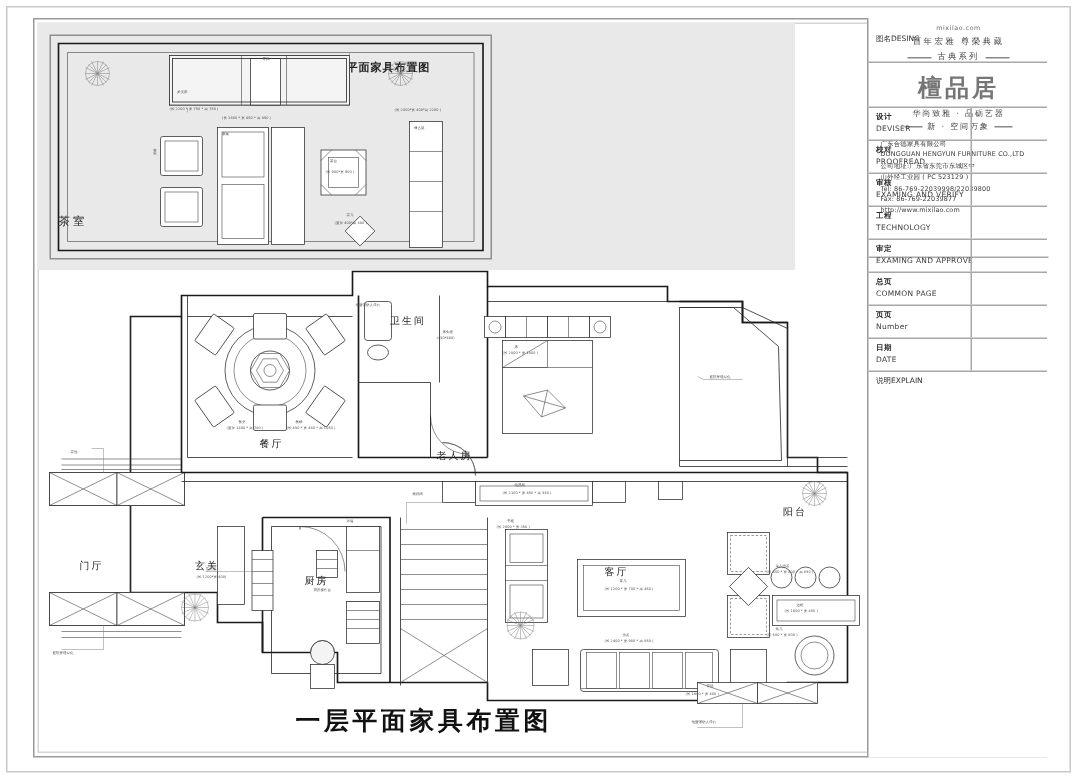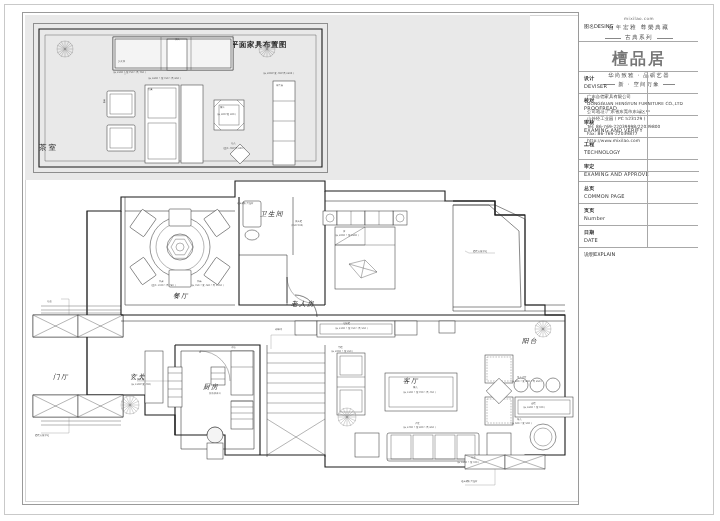--- a/index.html
+++ b/index.html
@@ -58,21 +58,21 @@
   .bm-title{position:absolute;left:182px;top:25px;font-size:7.4px;color:#222;
             font-weight:bold;letter-spacing:.6px;}
   .bm-room{position:absolute;left:14px;top:128px;font-size:7.6px;color:#222;
            letter-spacing:2px;}
 
   .maintitle{position:absolute;left:172px;top:455px;font-size:16.5px;color:#111;
              letter-spacing:2.5px;font-weight:bold;}
 
   
   .rlabel{position:absolute;font-size:6.6px;color:#1d1d1d;letter-spacing:1.4px;
-          white-space:nowrap;font-style:italic;}
+          white-space:nowrap;}
 
   
   .tiny{position:absolute;font-size:2.3px;color:#4d4d4d;line-height:1.25;
         white-space:nowrap;letter-spacing:.05px;}
 
   svg{position:absolute;left:0;top:0;overflow:visible;}
   .w0{fill:none;stroke:#2b2b2b;stroke-width:.55;}
   .w1{fill:none;stroke:#1a1a1a;stroke-width:1.1;}
   .w2{fill:none;stroke:#444;stroke-width:.4;}
   .wl{fill:none;stroke:#7d7d7d;stroke-width:.32;}
@@ -442,20 +442,21 @@
     <div class="tiny" style="left:270px;top:206px">床头柜</div>
     <div class="tiny" style="left:266px;top:210px">(450*400)</div>
 
     <div class="tiny" style="left:184px;top:378px">厨房操作台</div>
     <div class="tiny" style="left:206px;top:332px">冰箱</div>
 
     <div class="tiny" style="left:448px;top:236px">庭院景观绿化</div>
     <div class="tiny" style="left:250px;top:314px">楼梯间</div>
     <div class="tiny" style="left:212px;top:188px">地面铺贴大理石</div>
 
+    <div class="maintitle">一层平面家具布置图</div>
   </div>
 
   <div class="titleblock">
 
     <div class="tb-logo">
       <div class="logo-latin">mixilao.com</div>
       <div class="logo-tag">百年宏雅 尊榮典藏</div>
       <div class="logo-series">古典系列</div>
 
       <div class="logo2">檀品居</div>

